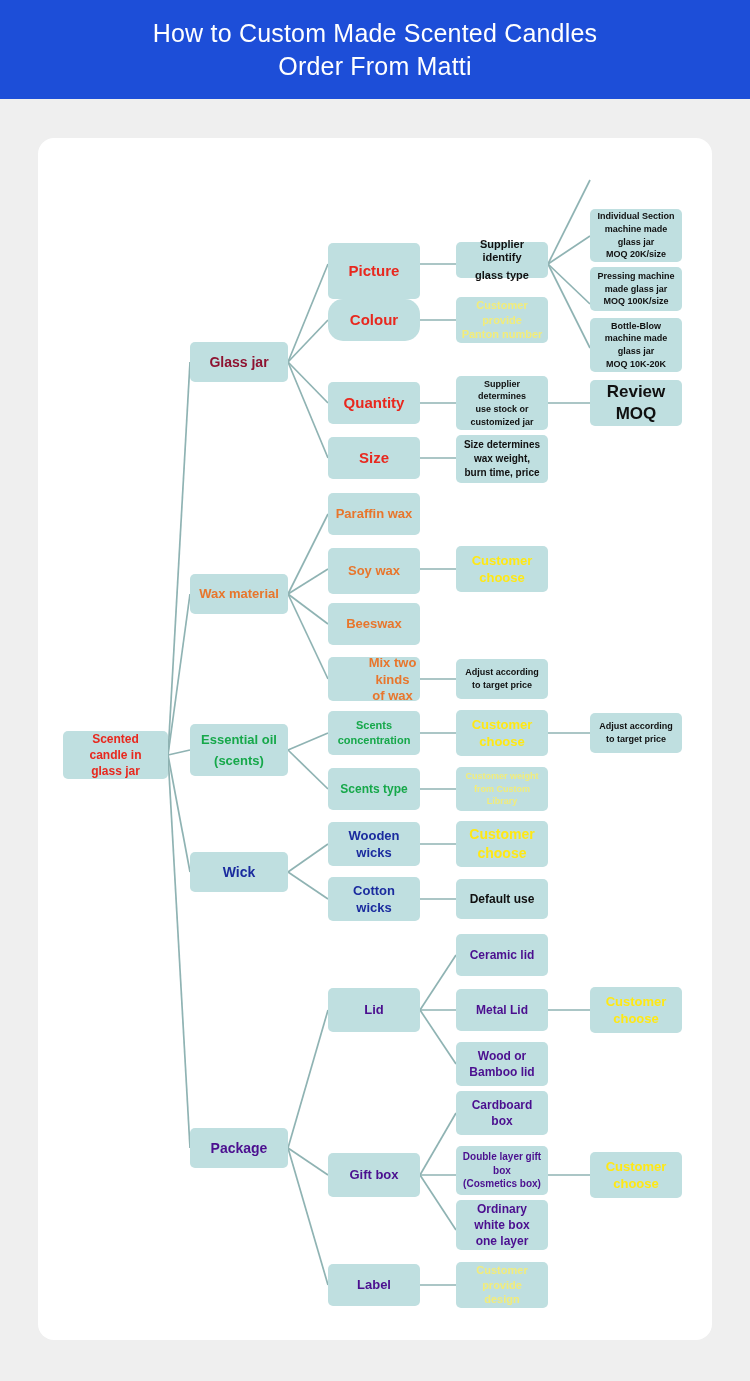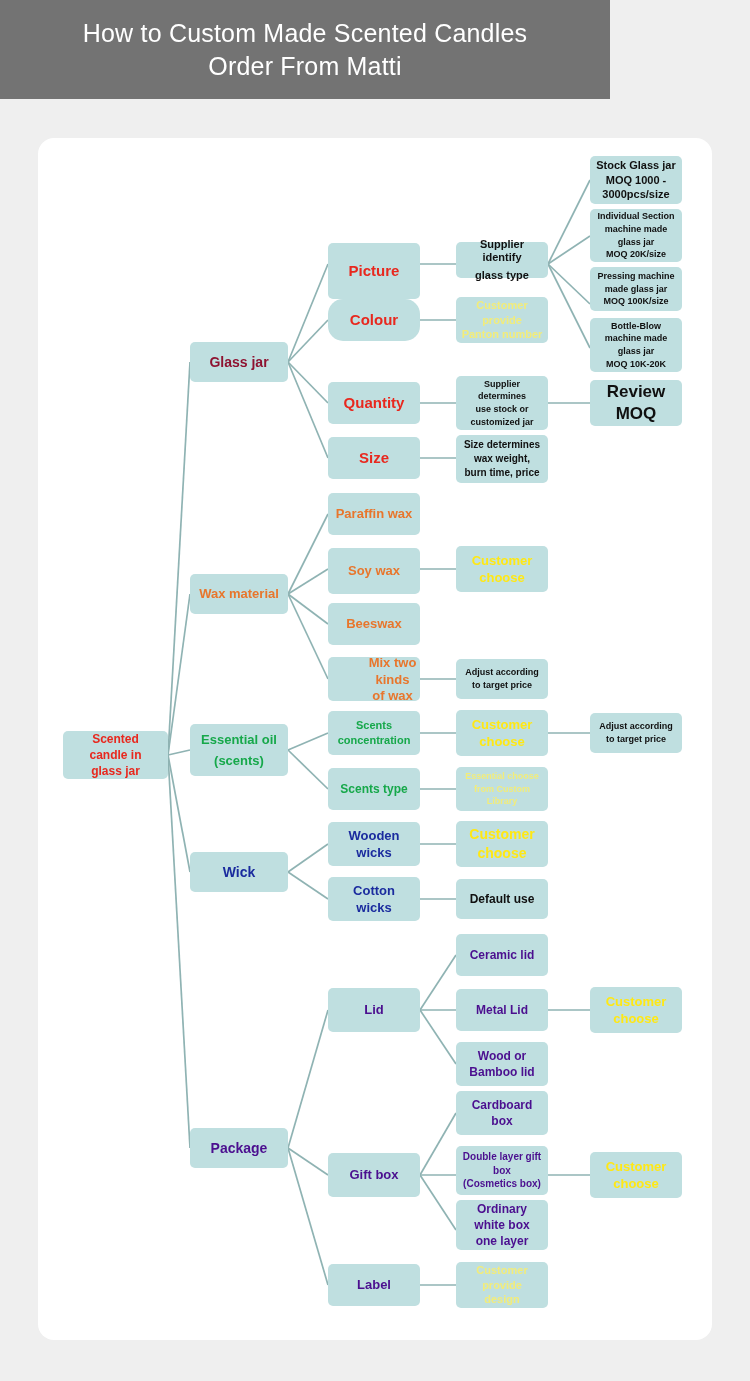--- a/index.html
+++ b/index.html
@@ -3,22 +3,22 @@
 <meta charset="utf-8">
 <style>
   * { box-sizing: border-box; margin: 0; padding: 0; }
   html, body {
     width: 750px; height: 1381px;
     background: #efefef;
     font-family: "Liberation Sans", sans-serif;
     overflow: hidden;
   }
   #header {
-    width: 610px; height: 99px;
-    background: #737373;
+    width: 750px; height: 99px;
+    background: #1d4ed8;
     display: flex; flex-direction: column;
     align-items: center; justify-content: center;
     color: #ffffff;
   }
   #header .hline {
     font-size: 25px; font-weight: 400; line-height: 33px;
     letter-spacing: .2px;
   }
   #card {
     position: absolute;
@@ -185,25 +185,20 @@
       <span class="f9 c-black">determines</span>
       <span class="f9 c-black">use stock or</span>
       <span class="f9 c-black">customized  jar</span>
     </div>
     <div class="node gap2" style="left:418px; top:297px; width:92px; height:48px;">
       <span class="f10 c-black">Size determines</span>
       <span class="f10 c-black">wax weight,</span>
       <span class="f10 c-black">burn time, price</span>
     </div>
 
-    <div class="node gap2" style="left:552px; top:18px; width:92px; height:48px;">
-      <span class="f11 c-black">Stock Glass jar</span>
-      <span class="f11 c-black">MOQ 1000 -</span>
-      <span class="f11 c-black">3000pcs/size</span>
-    </div>
     <div class="node gap2" style="left:552px; top:71px; width:92px; height:53px;">
       <span class="f9 c-black">Individual Section</span>
       <span class="f9 c-black">machine made</span>
       <span class="f9 c-black">glass jar</span>
       <span class="f9 c-black">MOQ 20K/size</span>
     </div>
     <div class="node gap2" style="left:552px; top:129px; width:92px; height:44px;">
       <span class="f9 c-black">Pressing machine</span>
       <span class="f9 c-black">made glass jar</span>
       <span class="f9 c-black">MOQ 100K/size</span>
@@ -246,21 +241,21 @@
       <span class="f11 c-green">concentration</span>
     </div>
     <div class="node" style="left:290px; top:630px; width:92px; height:42px;">
       <span class="f12 c-green">Scents type</span>
     </div>
     <div class="node gap2" style="left:418px; top:572px; width:92px; height:46px;">
       <span class="f13 c-yellow">Customer</span>
       <span class="f13 c-yellow">choose</span>
     </div>
     <div class="node gap2" style="left:418px; top:629px; width:92px; height:44px;">
-      <span class="f9 c-paleyellow">Essential choose</span>
+      <span class="f9 c-paleyellow">Customer weight</span>
       <span class="f9 c-paleyellow">from Custom</span>
       <span class="f9 c-paleyellow">Library</span>
     </div>
     <div class="node gap2" style="left:552px; top:575px; width:92px; height:40px;">
       <span class="f9 c-black">Adjust according</span>
       <span class="f9 c-black">to target price</span>
     </div>
 
     <div class="node gap2" style="left:290px; top:684px; width:92px; height:44px;">
       <span class="f13 c-navy">Wooden</span>

